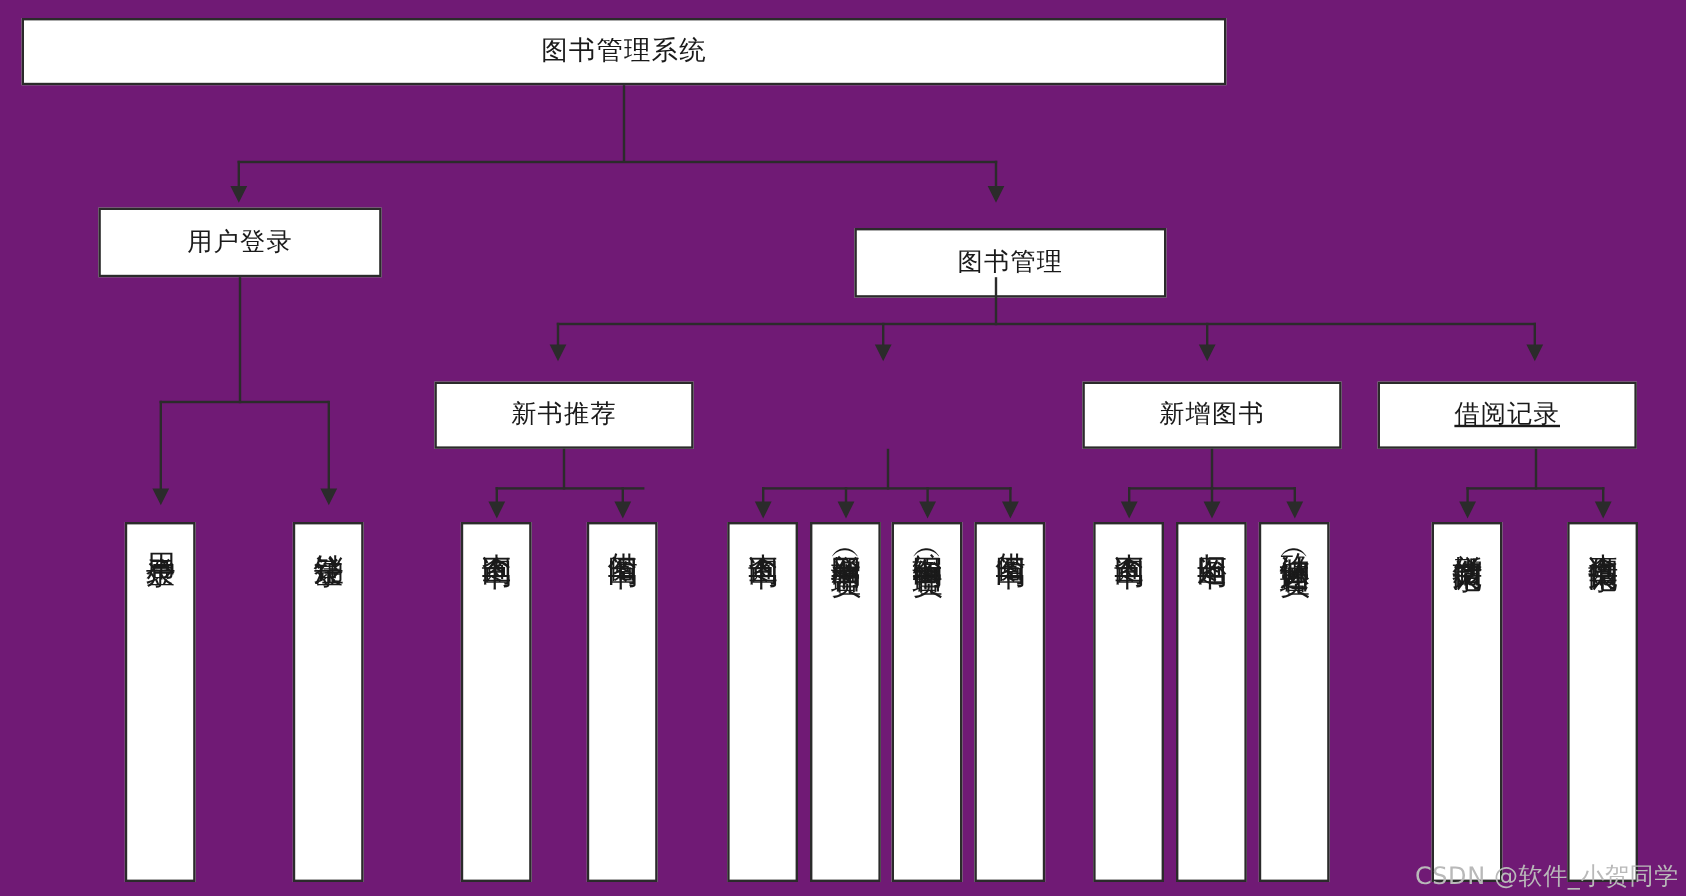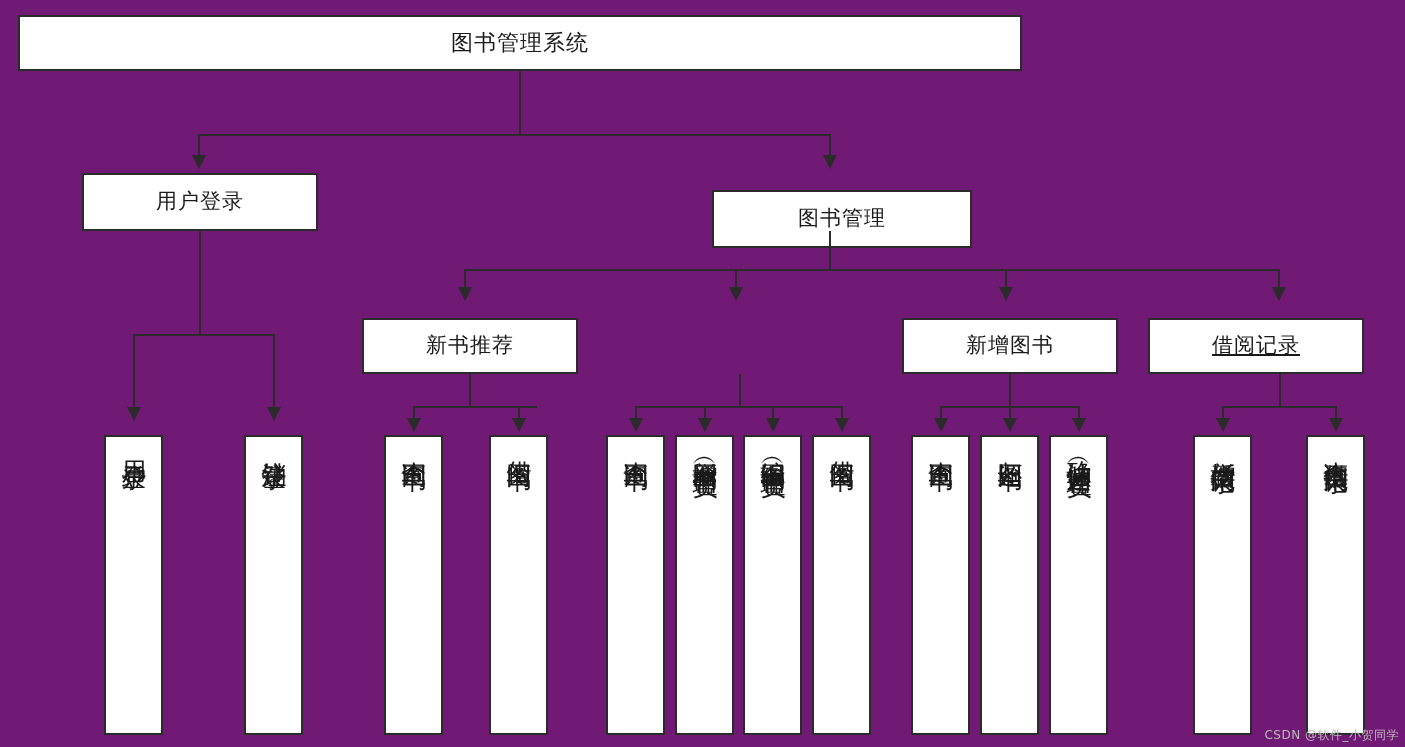--- a/index.html
+++ b/index.html
@@ -58,21 +58,21 @@
     width:0;height:0;
     border-left:7px solid transparent;
     border-right:7px solid transparent;
     border-top:14px solid #2b2b2b;
   }
 
   
   #watermark{
     position:absolute;
     right:6px;bottom:3px;
-    font-size:12px;
+    font-size:20px;
     color:#b9b9b9;
     letter-spacing:.5px;
     white-space:nowrap;
     pointer-events:none;
   }
 </style>
 </head>
 <body>
 
 <div id="canvas">

